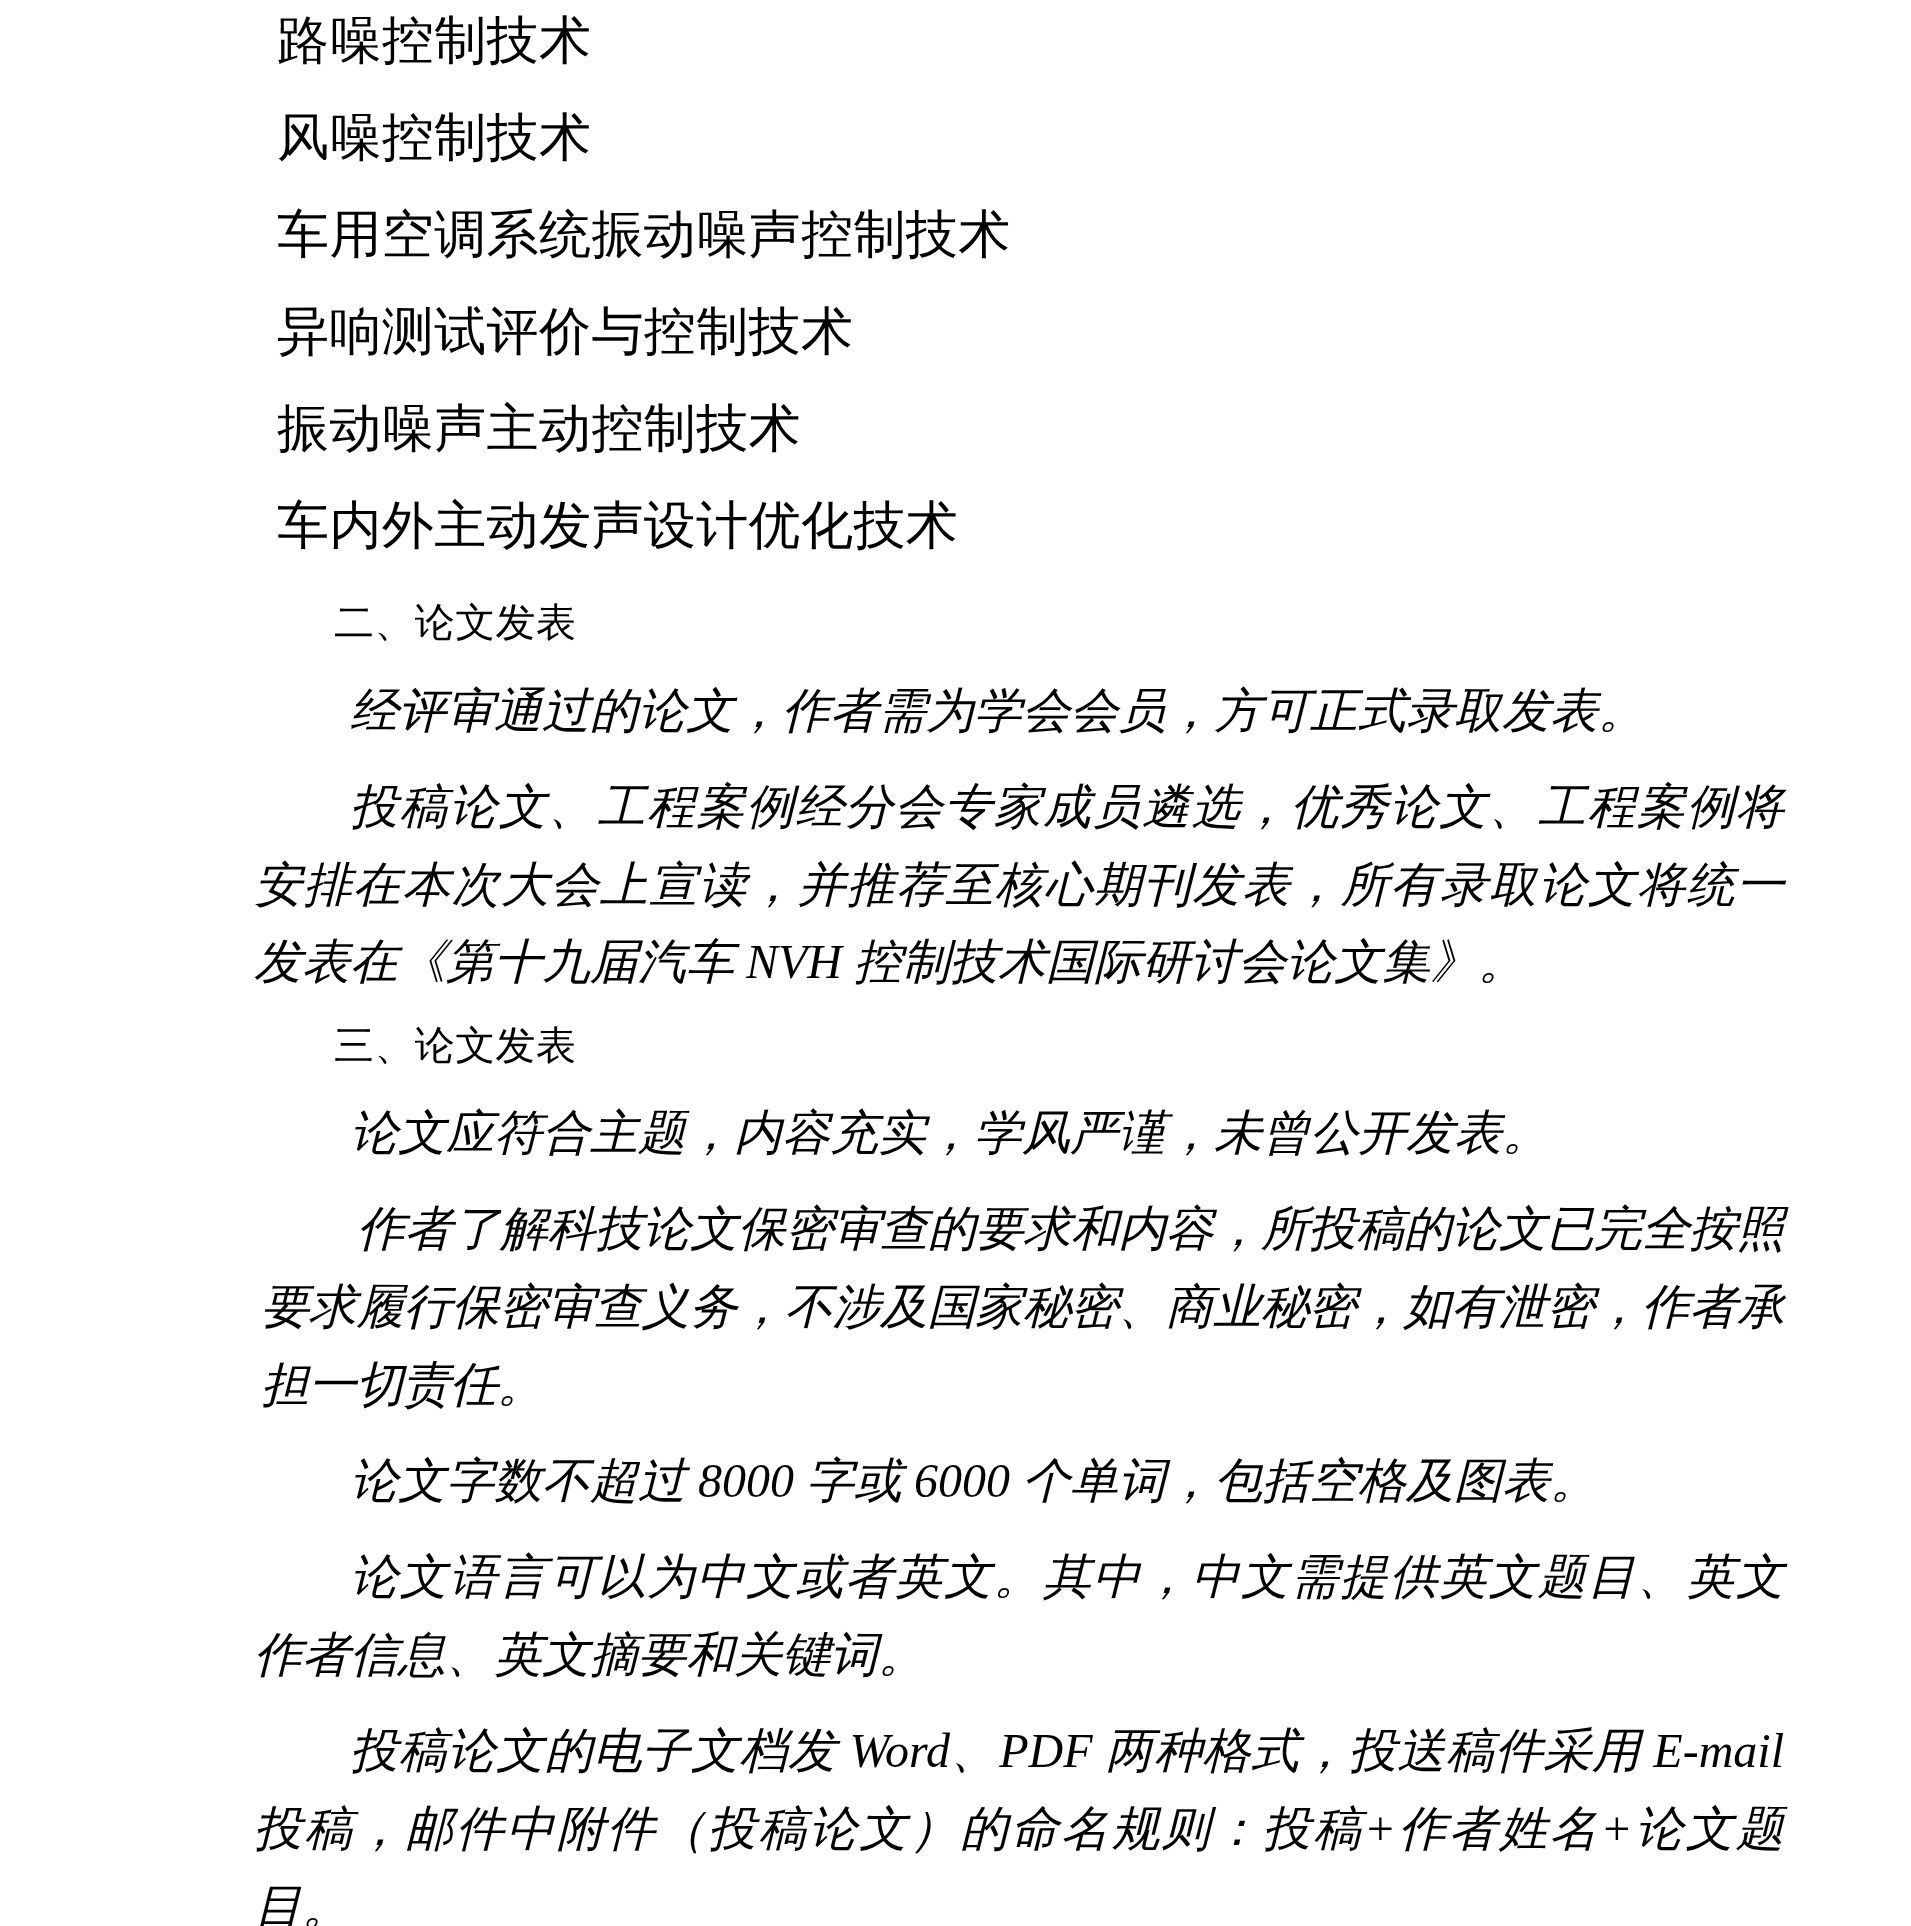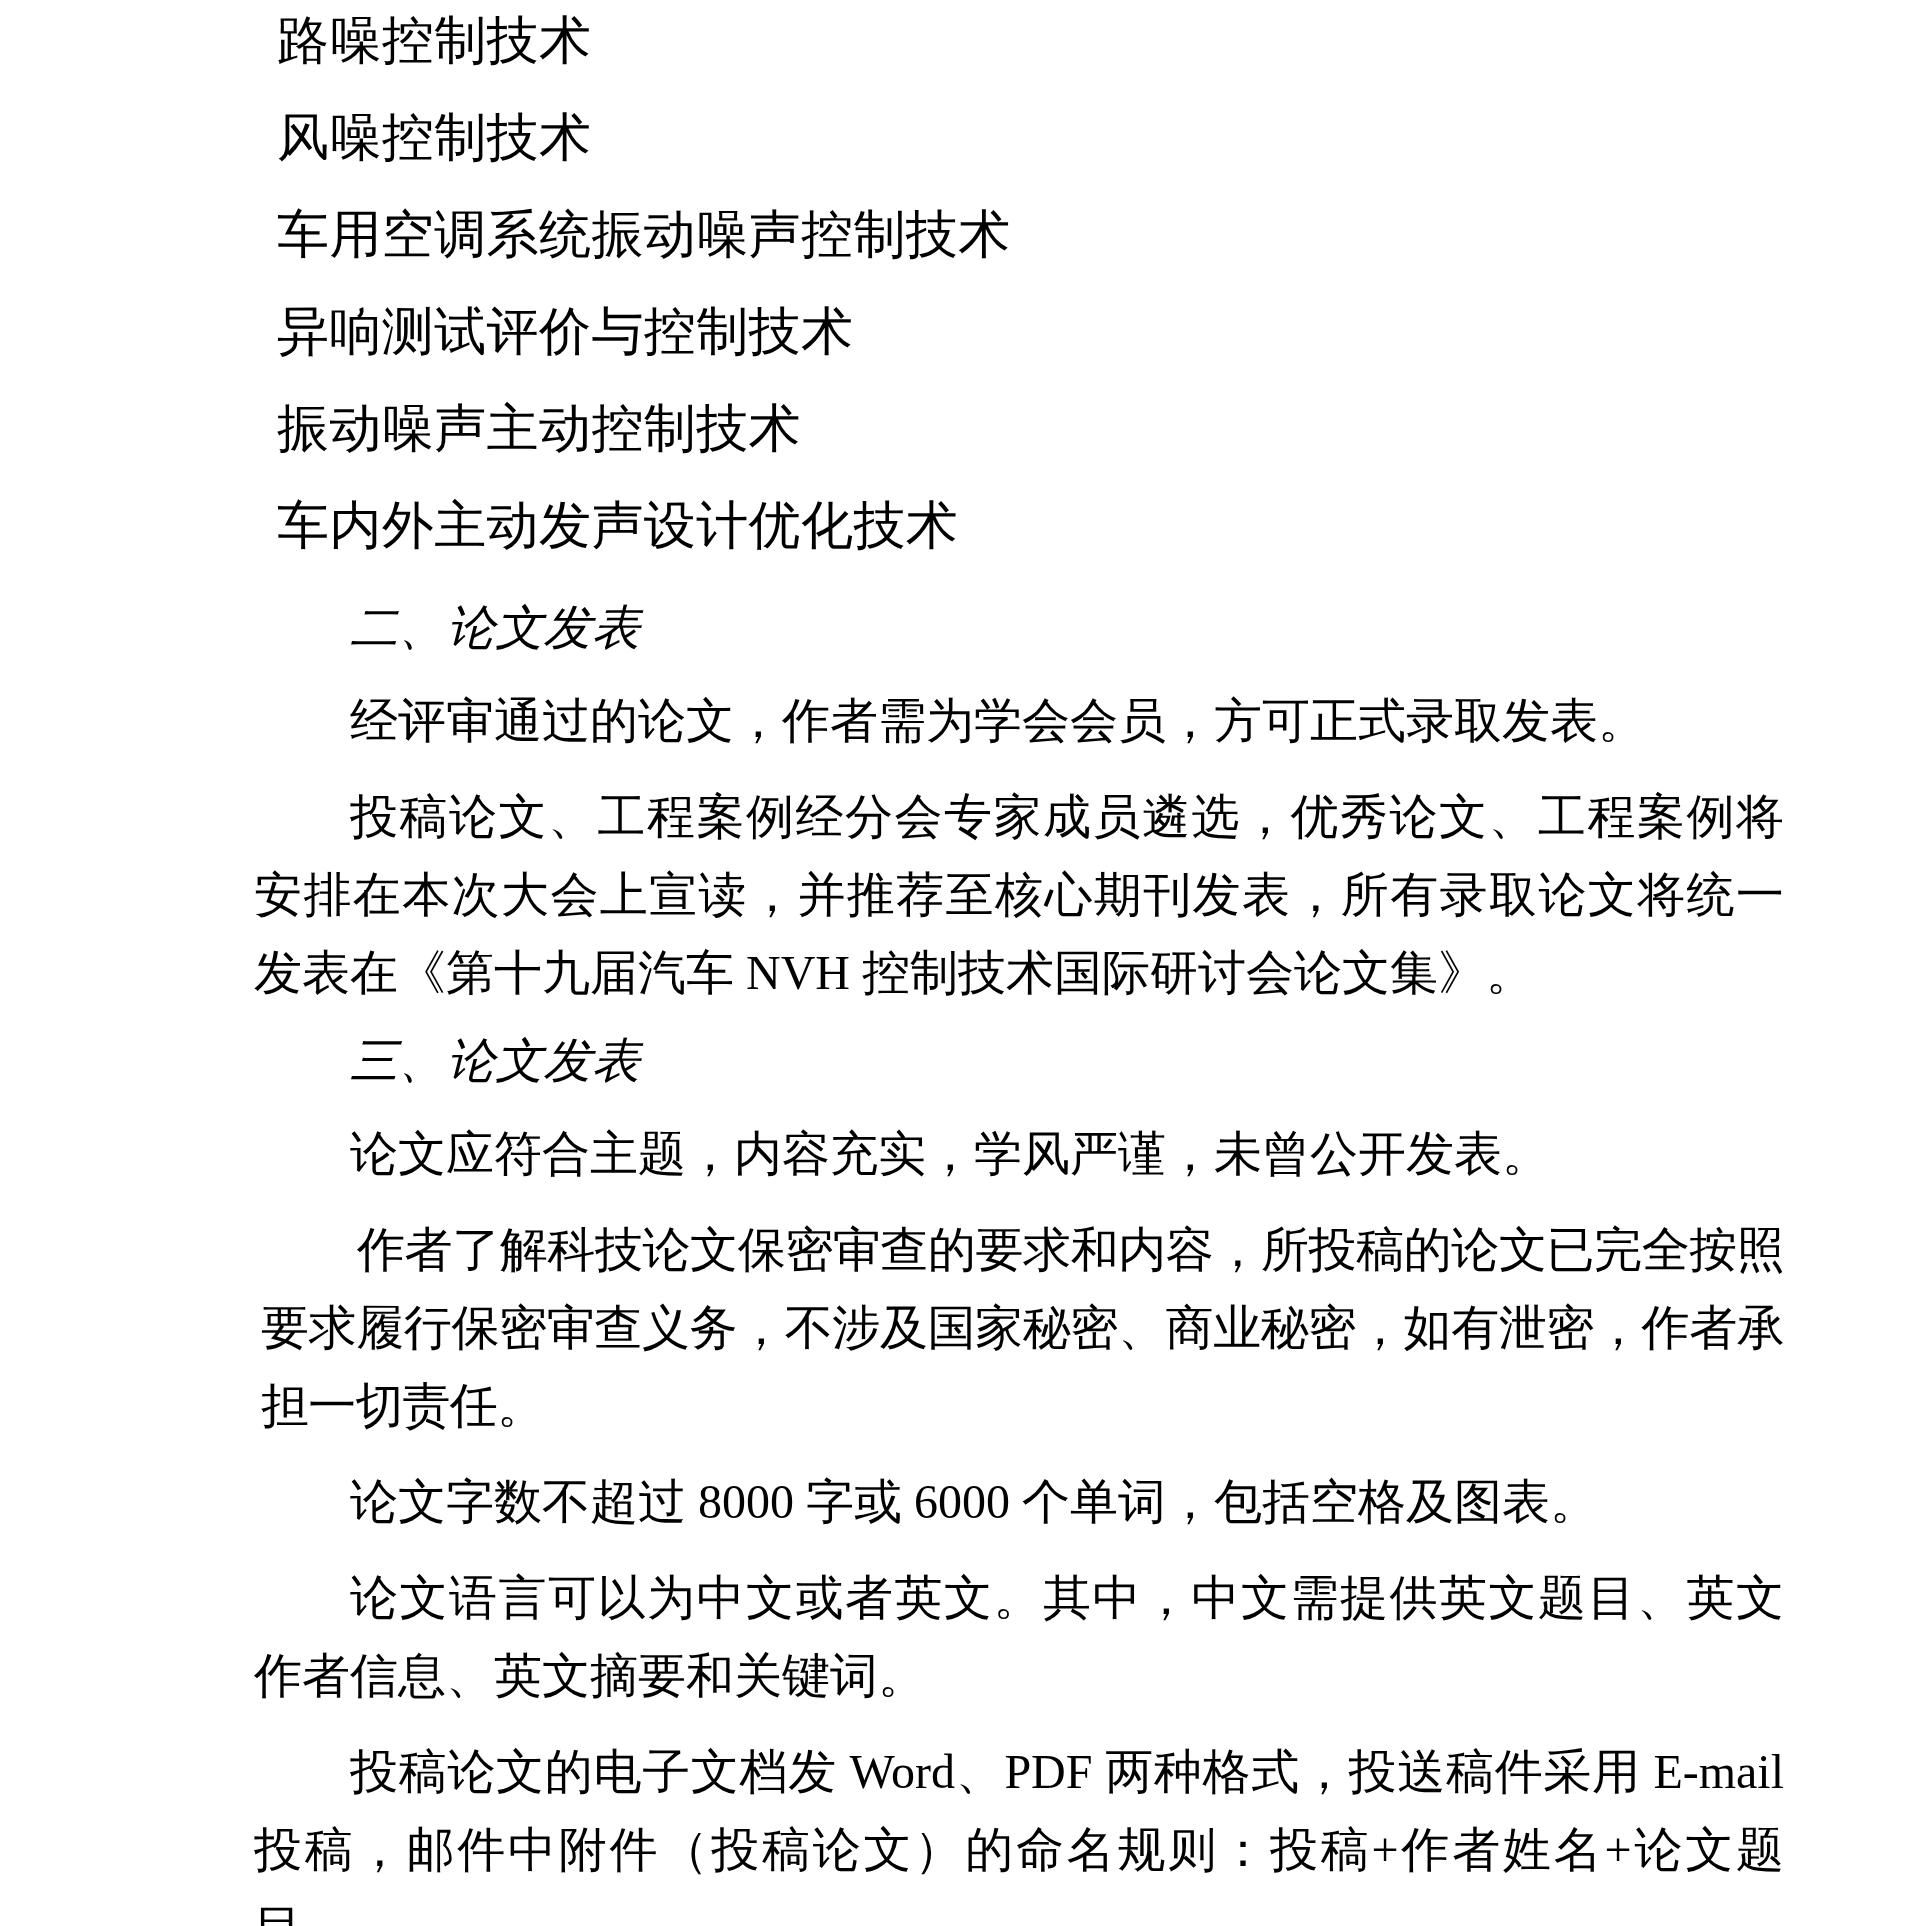--- a/index.html
+++ b/index.html
@@ -28,37 +28,37 @@
     margin: 0 0 45px 0;
     padding-left: 23px;
     text-align: left;
     white-space: nowrap;
   }
   .tech-list {
     margin: 0 0 0 0;
     padding: 0;
   }
   .heading {
-    font-size: 48px;
+    font-size: 40px;
     line-height: 1.3;
     letter-spacing: 0.4px;
     margin: 0 0 22.3px 0;
     text-indent: 2em;
     text-align: left;
-    font-style: italic;
   }
   .para {
     font-size: 48px;
     line-height: 1.62;
     letter-spacing: 0px;
     margin: 0 0 18.5px 0;
     text-indent: 2em;
     text-align: justify;
     text-justify: inter-character;
     word-break: break-all;
+    font-style: italic;
   }
   .para.tight {
     letter-spacing: -0.8px;
     margin-left: 7px;
   }
 </style>
 </head>
 <body>
 
 <div class="page">

